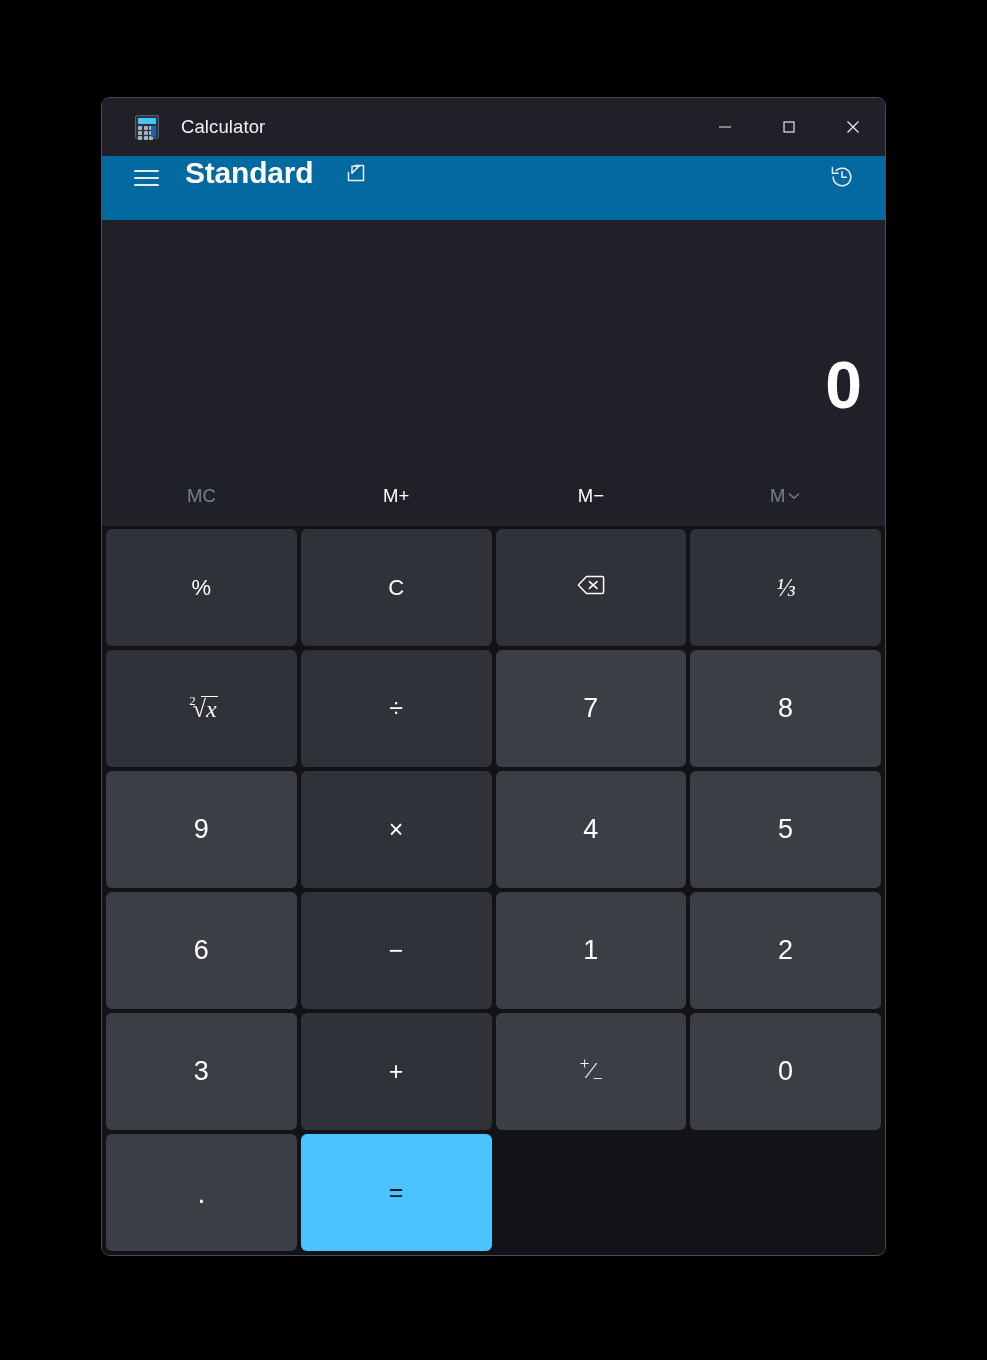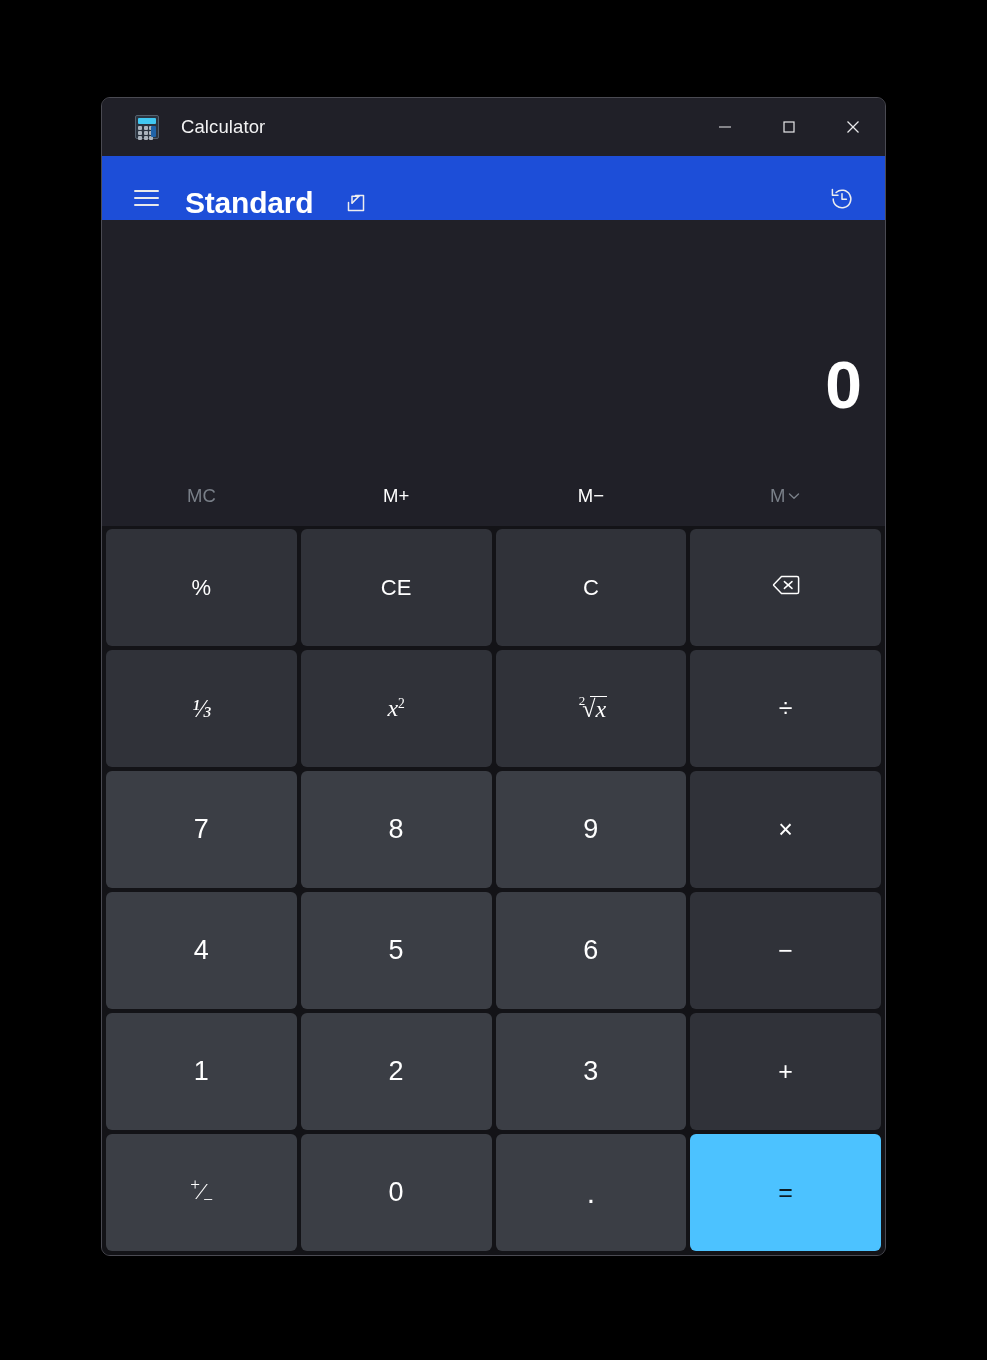--- a/index.html
+++ b/index.html
@@ -88,23 +88,23 @@
     justify-content: center;
     color: #e8e8ea;
   }
   .wc svg { display: block; }
 
   
   #modebar {
     height: 64px;
     flex: 0 0 64px;
     display: flex;
-    align-items: flex-end;
-    position: relative;
-    background: #1d4ed8;
+    align-items: flex-start;
+    position: relative;
+    background: #0369a1;
   }
   #hamburger {
     width: 44px; height: 44px;
     margin-left: 22px;
     display: flex; align-items: center; justify-content: center;
   }
   #hamburger .bars { width: 25px; }
   #hamburger .bars i {
     display: block; height: 1.6px; background: #e9e9eb; margin: 5.2px 0; border-radius: 1px;
   }
@@ -341,46 +341,38 @@
         </span>
       </div>
     </div>
 
     <div id="keypad">
 
       <div class="key fn">
         <span>%</span>
       </div>
       <div class="key fn">
-        <span>CE</span>
-      </div>
-      <div class="key fn">
         <span>C</span>
       </div>
       <div class="key fn">
         <span>
           <svg width="30" height="24" viewBox="0 0 30 24">
             <path d="M10.5 3.5 H26 a1.6 1.6 0 0 1 1.6 1.6 V18.9 a1.6 1.6 0 0 1 -1.6 1.6 H10.5 L2.8 12.6 a0.9 0.9 0 0 1 0 -1.2 Z" fill="none" stroke="#ffffff" stroke-width="1.5" stroke-linejoin="round"></path>
             <line x1="13.4" y1="8.6" x2="21.0" y2="15.4" stroke="#ffffff" stroke-width="1.5" stroke-linecap="round"></line>
             <line x1="21.0" y1="8.6" x2="13.4" y2="15.4" stroke="#ffffff" stroke-width="1.5" stroke-linecap="round"></line>
           </svg>
         </span>
       </div>
 
       <div class="key fn">
         <span class="glyph-recip">
           <span>⅓</span>
         </span>
       </div>
       <div class="key fn">
-        <span>
-          <span class="mathit" style="font-size:24px;">x</span><span class="sup" style="font-style:normal;">2</span>
-        </span>
-      </div>
-      <div class="key fn">
         <span class="glyph-sqrt">
           <span class="idx">2</span>
             <span class="rad">√<span class="mathit">x</span></span>
         </span>
       </div>
       <div class="key op">
         <span>÷</span>
       </div>
 
       <div class="key num">

